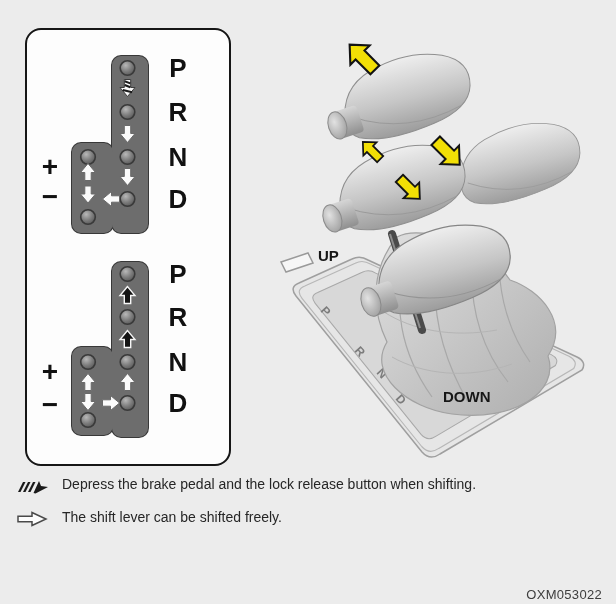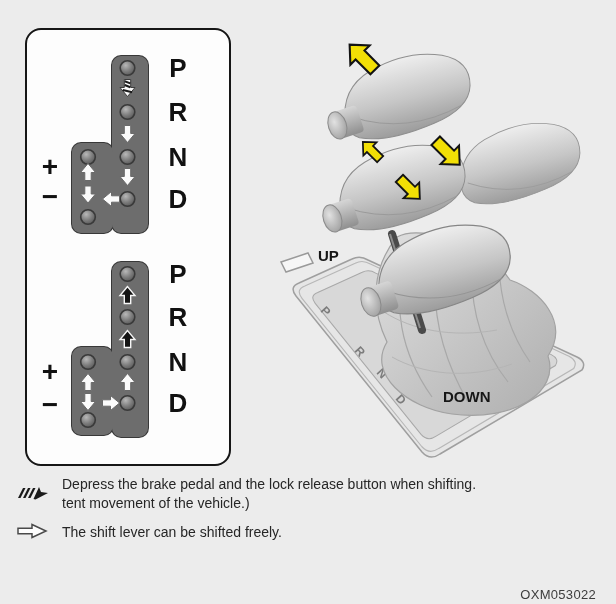--- a/index.html
+++ b/index.html
@@ -11,28 +11,28 @@
     position:absolute;left:25px;top:28px;width:206px;height:438px;
     box-sizing:border-box;background:#fdfdfd;border:2px solid #161616;border-radius:16px;
   }
   .pattern-svg{position:absolute;left:0;top:0;}
 
   
   .illu-svg{position:absolute;left:272px;top:12px;}
 
   
   .legend{position:absolute;left:16px;top:474px;width:592px;}
-  .lg-row{display:flex;align-items:center;}
+  .lg-row{display:flex;align-items:flex-start;}
   .lg-row + .lg-row{margin-top:3px;}
   .lg-icon{flex:0 0 46px;padding-top:3px;}
   .lg-text{flex:1;color:#262626;font-size:14px;line-height:19px;padding-top:1px;}
   .lg-line{white-space:nowrap;}
   .lg-single{padding-top:2px;}
 
-  .part-code{position:absolute;right:20px;top:587px;font-size:13px;color:#3d3d3d;letter-spacing:.3px;}
+  .part-code{position:absolute;right:14px;top:587px;font-size:13px;color:#3d3d3d;letter-spacing:.3px;}
 
   svg text.gear{font-family:"Liberation Sans",sans-serif;font-size:26px;font-weight:bold;fill:#111;}
   svg text.pm{font-family:"Liberation Sans",sans-serif;font-size:28px;font-weight:bold;fill:#111;}
   svg text.updown{font-family:"Liberation Sans",sans-serif;font-size:15px;font-weight:bold;fill:#161616;}
   svg text.plate-letter{font-family:"Liberation Sans",sans-serif;font-size:12px;font-weight:bold;fill:#7c7c7c;}
 </style>
 </head>
 <body>
 
 <div class="screen">
@@ -211,21 +211,20 @@
       <div class="lg-icon">
         <svg width="34" height="20" viewBox="0 0 34 20">
           <path d="M2,15 L7,5 L9.5,5 L4.5,15 Z" fill="#1a1a1a"></path>
           <path d="M7,15 L12,5 L14.5,5 L9.5,15 Z" fill="#1a1a1a"></path>
           <path d="M12,15 L17,5 L19.5,5 L14.5,15 Z" fill="#1a1a1a"></path>
           <path d="M17.5,16 L23,4 L25,9 L32,10 L19.5,16.5 Z" fill="#1a1a1a"></path>
         </svg>
       </div>
       <div class="lg-text">
         <div class="lg-line">Depress the brake pedal and the lock release button when shifting.</div>
-        <div class="lg-line">tent movement of the vehicle.)</div>
       </div>
     </div>
 
 
     <div class="lg-row" style="margin-top:5px;">
       <div class="lg-icon">
         <svg width="34" height="20" viewBox="0 0 34 20">
           <path d="M2,12.8 L16,12.8 L16,16.5 L30,10 L16,3.5 L16,7.2 L2,7.2 Z" fill="#fdfdfd" stroke="#4a4a4a" stroke-width="1.5"></path>
         </svg>
       </div>

